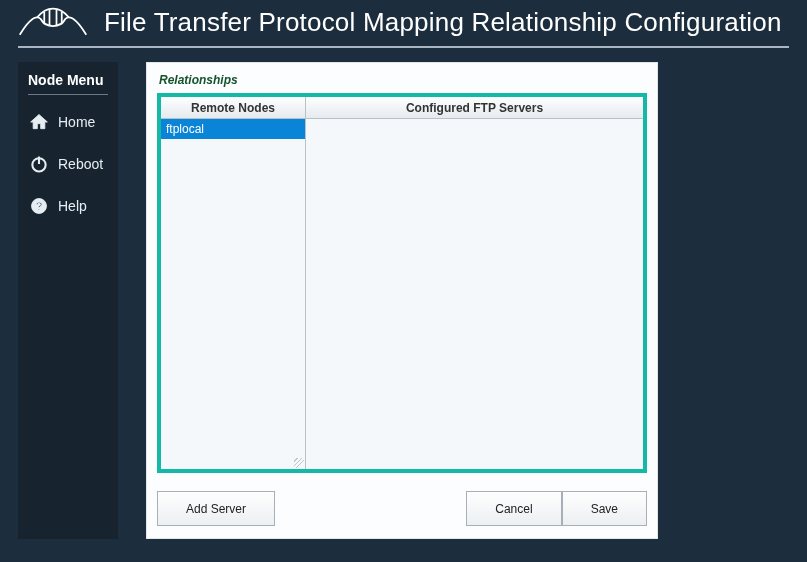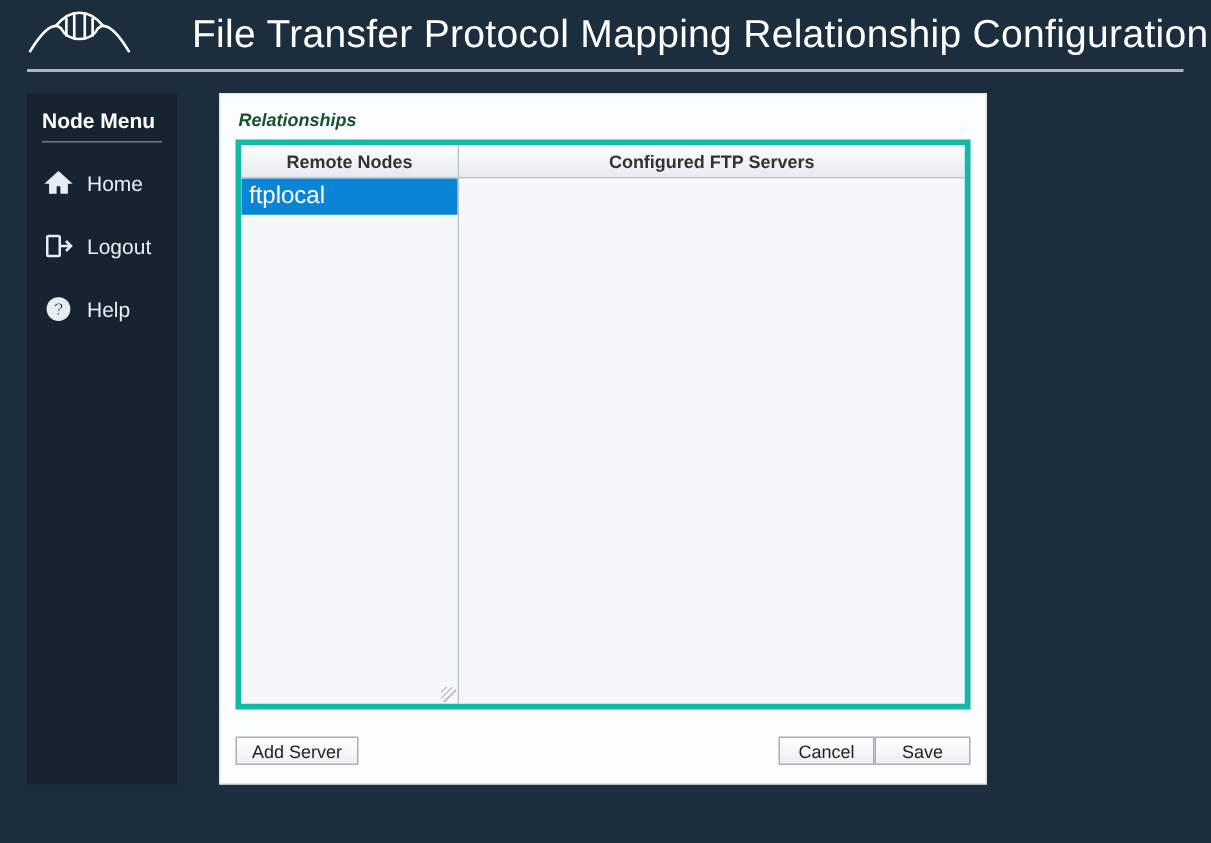--- a/index.html
+++ b/index.html
@@ -1,44 +1,44 @@
 <!DOCTYPE html>
 <html><head>
 <meta charset="utf-8">
 <style>
   * { box-sizing: border-box; margin: 0; padding: 0; }
   html, body { width: 807px; height: 562px; font-family: "Segoe UI", Arial, sans-serif; background: #1c2e3e; overflow: hidden; }
   .header { display: flex; align-items: center; height: 44px; padding-left: 18px; }
   .logo { width: 70px; height: 44px; display: flex; align-items: center; justify-content: center; }
-  .page-title { color: #fff; font-size: 26px; font-weight: 300; margin-left: 40px; letter-spacing: 0.2px; }
+  .page-title { color: #fff; font-size: 26px; font-weight: 300; margin-left: 16px; letter-spacing: 0.2px; }
   .hr-top { border: none; border-top: 2px solid #a9b5c0; margin: 2px 18px 0 18px; }
   .body { display: flex; padding: 14px 0 0 18px; }
   .sidebar { width: 100px; background: #17242f; padding: 6px 10px 14px 10px; color: #fff; font-size: 14px; }
   .sidebar-title { font-weight: 600; font-size: 14px; padding: 4px 0 6px 0; }
   .sidebar-sep { border: none; border-top: 1px solid #6a7a88; margin: 0 0 6px 0; }
   .sidebar-item { display: flex; align-items: center; gap: 8px; padding: 10px 0; cursor: pointer; color: #e6edf3; }
   .sidebar-item .ic { width: 22px; height: 22px; display: inline-flex; align-items: center; justify-content: center; flex-shrink: 0; }
   .sidebar-item svg { width: 20px; height: 20px; fill: #e6edf3; stroke: #e6edf3; }
   .content { margin-left: 28px; width: 512px; background: #fcfdfe; border: 1px solid #e3e7ea; padding: 8px 10px 12px 10px; }
   .panel-title { font-family: Verdana, Arial, sans-serif; font-size: 12px; font-weight: bold; font-style: italic; color: #14532d; padding: 2px 0 6px 2px; }
   .cols { display: flex; border: 4px solid #14b8a6; background: #f5f8fb; height: 380px; }
   .col-left { width: 145px; border-right: 1px solid #b9c0c6; display: flex; flex-direction: column; position: relative; }
   .col-right { flex: 1; display: flex; flex-direction: column; }
   .col-head { height: 22px; line-height: 22px; text-align: center; font-size: 12px; font-weight: 600; color: #333;
     background: linear-gradient(#fdfefe, #e6ebef); border-bottom: 1px solid #b9c0c6; }
   .col-body { flex: 1; overflow: auto; background: #f5f8fb; }
-  .row-item { font-size: 16px; padding: 2px 4px; color: #111; cursor: pointer; }
+  .row-item { font-size: 12px; padding: 2px 4px; color: #111; cursor: pointer; }
   .row-item.selected { background: #0a84d6; color: #fff; border: 1px solid #0a84d6; }
   .resize-grip { position: absolute; right: 1px; bottom: 1px; width: 10px; height: 10px; opacity: .35;
     background:
       linear-gradient(135deg, transparent 0 2px, #666 2px 3px, transparent 3px 5px, #666 5px 6px, transparent 6px 8px, #666 8px 9px, transparent 9px);
   }
   .button-row { display: flex; justify-content: space-between; align-items: center; margin-top: 18px; }
   .right-buttons { display: flex; gap: 0; }
-  button.ui { min-width: 64px; height: 19px; font-size: 12px; padding: 0 10px; background: linear-gradient(#fefefe, #eceff2);
+  button.ui { min-width: 64px; height: 35px; font-size: 12px; padding: 0 28px; background: linear-gradient(#fefefe, #eceff2);
     border: 1px solid #a8b0b7; color: #222; cursor: pointer; }
   button.ui.wide { min-width: 82px; }
 </style>
 </head>
 <body>
 
 <div class="header">
   <div class="logo">
     <svg viewBox="0 0 80 40">
       <path d="M2 34 Q 14 14 22 14 Q 24 14 26 16 Q 30 24 40 24 Q 50 24 54 16 Q 56 14 58 14 Q 66 14 78 34" fill="none" stroke="#ffffff" stroke-width="2"></path>
@@ -60,30 +60,30 @@
 
     <div class="sidebar-item">
       <span class="ic">
         <svg viewBox="0 0 24 24">
             <path d="M12 3 L2 12 H5 V20 H10 V14 H14 V20 H19 V12 H22 Z" fill="#e6edf3"></path>
           </svg>
       </span>
       <span>Home</span>
     </div>
 
-
     <div class="sidebar-item">
       <span class="ic">
         <svg viewBox="0 0 24 24">
-            <rect x="3" y="4" width="10" height="16" rx="1" fill="none" stroke="#e6edf3" stroke-width="2"></rect>
-            <path d="M13 12 H22 M18 8 L22 12 L18 16" fill="none" stroke="#e6edf3" stroke-width="2"></path>
+            <circle cx="12" cy="13" r="8" fill="none" stroke="#e6edf3" stroke-width="2.5"></circle>
+            <line x1="12" y1="3" x2="12" y2="12" stroke="#e6edf3" stroke-width="2.5"></line>
           </svg>
       </span>
-      <span>Logout</span>
+      <span>Reboot</span>
     </div>
+
 
 
     <div class="sidebar-item">
       <span class="ic">
         <svg viewBox="0 0 24 24">
             <circle cx="12" cy="12" r="9" fill="#e6edf3"></circle>
             <text x="12" y="17" text-anchor="middle" font-size="14" font-weight="bold" fill="#17242f">?</text>
           </svg>
       </span>
       <span>Help</span>

